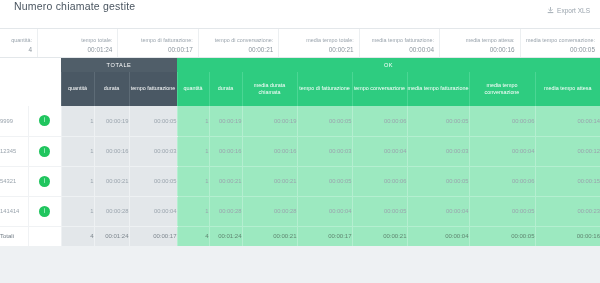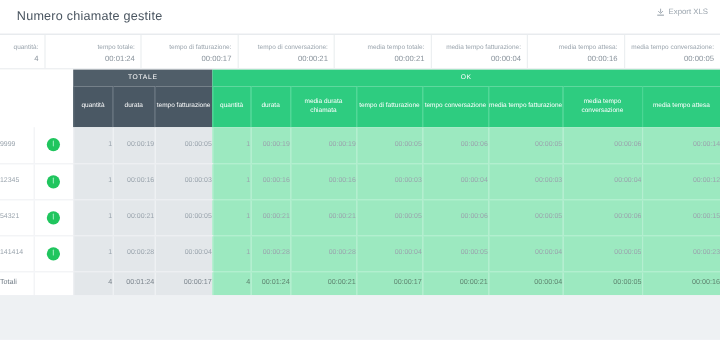--- a/index.html
+++ b/index.html
@@ -16,21 +16,20 @@
     overflow: hidden;
     box-sizing: border-box;
   }
   
   .titlebar {
     position: relative;
     height: 28px;
     background: #ffffff;
     border-bottom: 1px solid #e3e7ea;
     display: flex;
-    align-items: center;
   }
   .page-title {
     margin-left: 14px;
     font-size: 10.5px;
     color: #4a5560;
     letter-spacing: .2px;
   }
   .export-btn {
     position: absolute;
     right: 10px;

